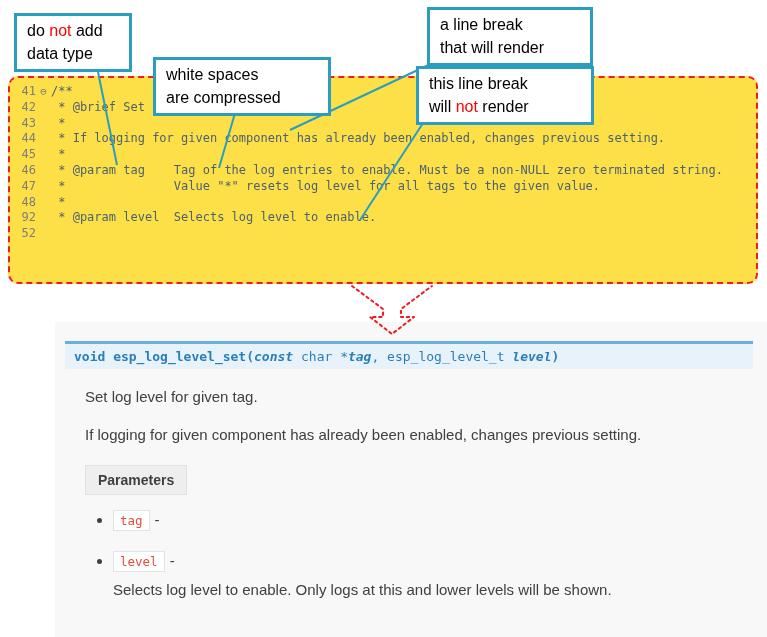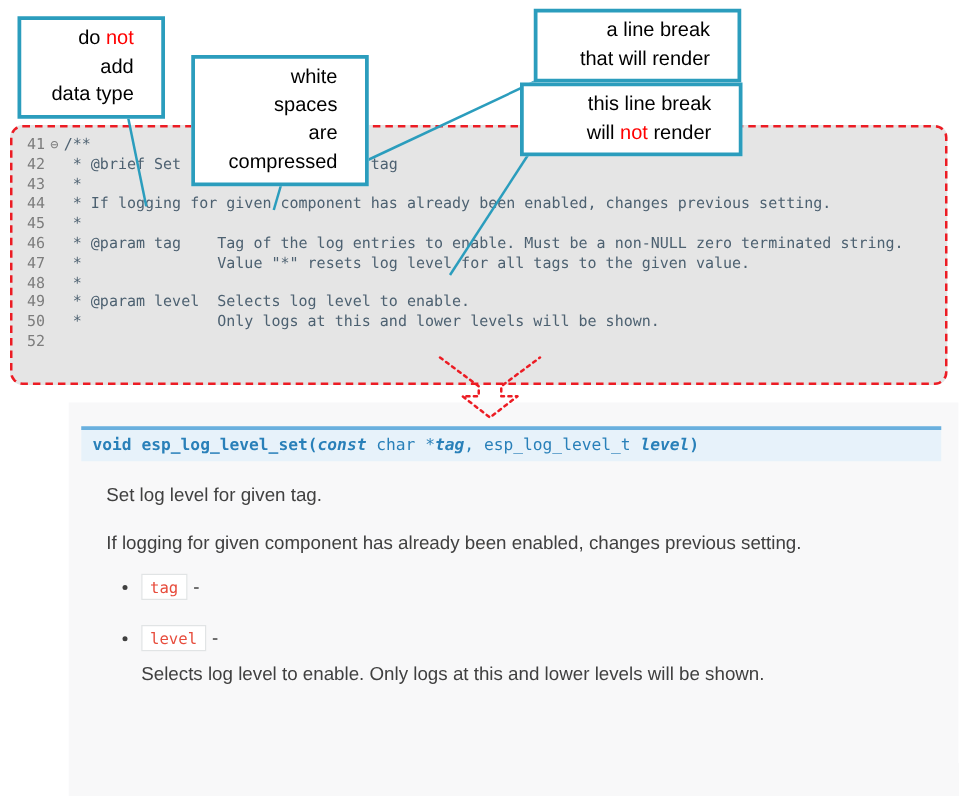--- a/index.html
+++ b/index.html
@@ -1,34 +1,34 @@
 <!DOCTYPE html>
 <html><head>
 <meta charset="utf-8">
 <style>
   html,body{margin:0;padding:0;background:#ffffff;font-family:"Liberation Sans",sans-serif;}
   .stage{position:relative;width:767px;height:637px;background:#ffffff;overflow:hidden;}
 
   
   .callout{
     position:absolute;z-index:10;background:#ffffff;
-    border:3px solid #2b9dbd;color:#000;text-align:right;
-    font-size:16px;line-height:1.42;padding:4px 22px;box-sizing:border-box;
+    border:3px solid #2b9dbd;color:#000;text-align:left;
+    font-size:16px;line-height:1.42;padding:4px 10px;box-sizing:border-box;
   }
   .callout .red{color:#ff0000;}
   #callout-1{left:14px;top:13px;width:118px;}
-  #callout-2{left:153px;top:44px;width:142px;}
+  #callout-2{left:153px;top:57px;width:178px;}
   #callout-3{left:427px;top:7px;width:166px;}
   #callout-4{left:416px;top:66px;width:178px;}
 
   
   .code-block{
-    position:absolute;left:8px;top:100px;width:742px;height:192px;
+    position:absolute;left:8px;top:76px;width:742px;height:192px;
     border:2px dashed #ec1c24;border-radius:10px;
-    padding:6px 2px;z-index:1;background:#e5e5e5;
+    padding:6px 2px;z-index:1;background:#fde047;
   }
   .code-line{display:flex;font-family:"DejaVu Sans Mono",monospace;font-size:12px;line-height:15.8px;white-space:pre;}
   .ln{width:24px;text-align:right;color:#7d7d7d;flex:none;}
   .fold{width:15px;text-align:center;color:#7d7d7d;flex:none;font-size:11px;}
   .code-text{flex:none;}
   .comment{color:#4d6171;}
   .keyword{color:#7f0055;font-weight:bold;}
   .funcname{color:#000000;font-weight:bold;}
   .plain{color:#000000;}
 
@@ -75,22 +75,21 @@
   <div class="code-block">
     <div id="code-lines">
         <div class="code-line"><span class="ln">41</span><span class="fold">⊖</span><span class="code-text"><span class="comment">/**</span></span></div>
         <div class="code-line"><span class="ln">42</span><span class="fold"></span><span class="code-text"><span class="comment"> * @brief Set log level for given tag</span></span></div>
         <div class="code-line"><span class="ln">43</span><span class="fold"></span><span class="code-text"><span class="comment"> *</span></span></div>
         <div class="code-line"><span class="ln">44</span><span class="fold"></span><span class="code-text"><span class="comment"> * If logging for given component has already been enabled, changes previous setting.</span></span></div>
         <div class="code-line"><span class="ln">45</span><span class="fold"></span><span class="code-text"><span class="comment"> *</span></span></div>
         <div class="code-line"><span class="ln">46</span><span class="fold"></span><span class="code-text"><span class="comment"> * @param tag    Tag of the log entries to enable. Must be a non-NULL zero terminated string.</span></span></div>
         <div class="code-line"><span class="ln">47</span><span class="fold"></span><span class="code-text"><span class="comment"> *               Value "*" resets log level for all tags to the given value.</span></span></div>
         <div class="code-line"><span class="ln">48</span><span class="fold"></span><span class="code-text"><span class="comment"> *</span></span></div>
-        <div class="code-line"><span class="ln">49</span><span class="fold"></span><span class="code-text"><span class="comment"> * @param level  Selects log level to enable.</span></span></div>
-        <div class="code-line"><span class="ln">50</span><span class="fold"></span><span class="code-text"><span class="comment"> *               Only logs at this and lower levels will be shown.</span></span></div>
+        <div class="code-line"><span class="ln">92</span><span class="fold"></span><span class="code-text"><span class="comment"> * @param level  Selects log level to enable.</span></span></div>
         <div class="code-line"><span class="ln">52</span><span class="fold"></span></div>
       </div>
   </div>
 
   <svg class="overlay" viewBox="0 0 767 637">
     <line class="connector" x1="98" y1="72" x2="117" y2="165"></line>
     <line class="connector" x1="240" y1="96" x2="219" y2="168"></line>
     <line class="connector" x1="437" y1="61" x2="290" y2="130"></line>
     <line class="connector" x1="425" y1="120" x2="360" y2="220"></line>
     <path class="doc-arrow" d="M 352 286 L 383 309 L 383 317 L 370 317 L 392 334 L 414 317 L 401 317 L 401 309 L 432 286"></path>
@@ -99,20 +98,21 @@
   <div class="callout" id="callout-1"><span>do </span><span class="red">not</span><span> add</span><br><span>data type</span></div>
   <div class="callout" id="callout-2"><span>white spaces</span><br><span>are compressed</span></div>
   <div class="callout" id="callout-3"><span>a line break</span><br><span>that will render</span></div>
   <div class="callout" id="callout-4"><span>this line break</span><br><span>will </span><span class="red">not</span><span> render</span></div>
 
   <div class="docs-panel">
     <div class="signature"><span class="sig-kw">void</span><span class="sig-type"> </span><span class="sig-name">esp_log_level_set</span><span class="sig-name">(</span><span class="sig-kwi">const</span><span class="sig-type"> char *</span><span class="sig-param">tag</span><span class="sig-type">, </span><span class="sig-type">esp_log_level_t </span><span class="sig-param">level</span><span class="sig-name">)</span></div>
     <div class="docs-body">
       <p>Set log level for given tag.</p>
       <p>If logging for given component has already been enabled, changes previous setting.</p>
+      <div class="params-label">Parameters</div>
       <ul class="params">
         <li>
           <span class="chip">tag</span><span class="param-dash">-</span>
         </li>
         <li>
           <span class="chip">level</span><span class="param-dash">-</span>
           <div class="param-desc">Selects log level to enable. Only logs at this and lower levels will be shown.</div>
         </li>
       </ul>
     </div>

